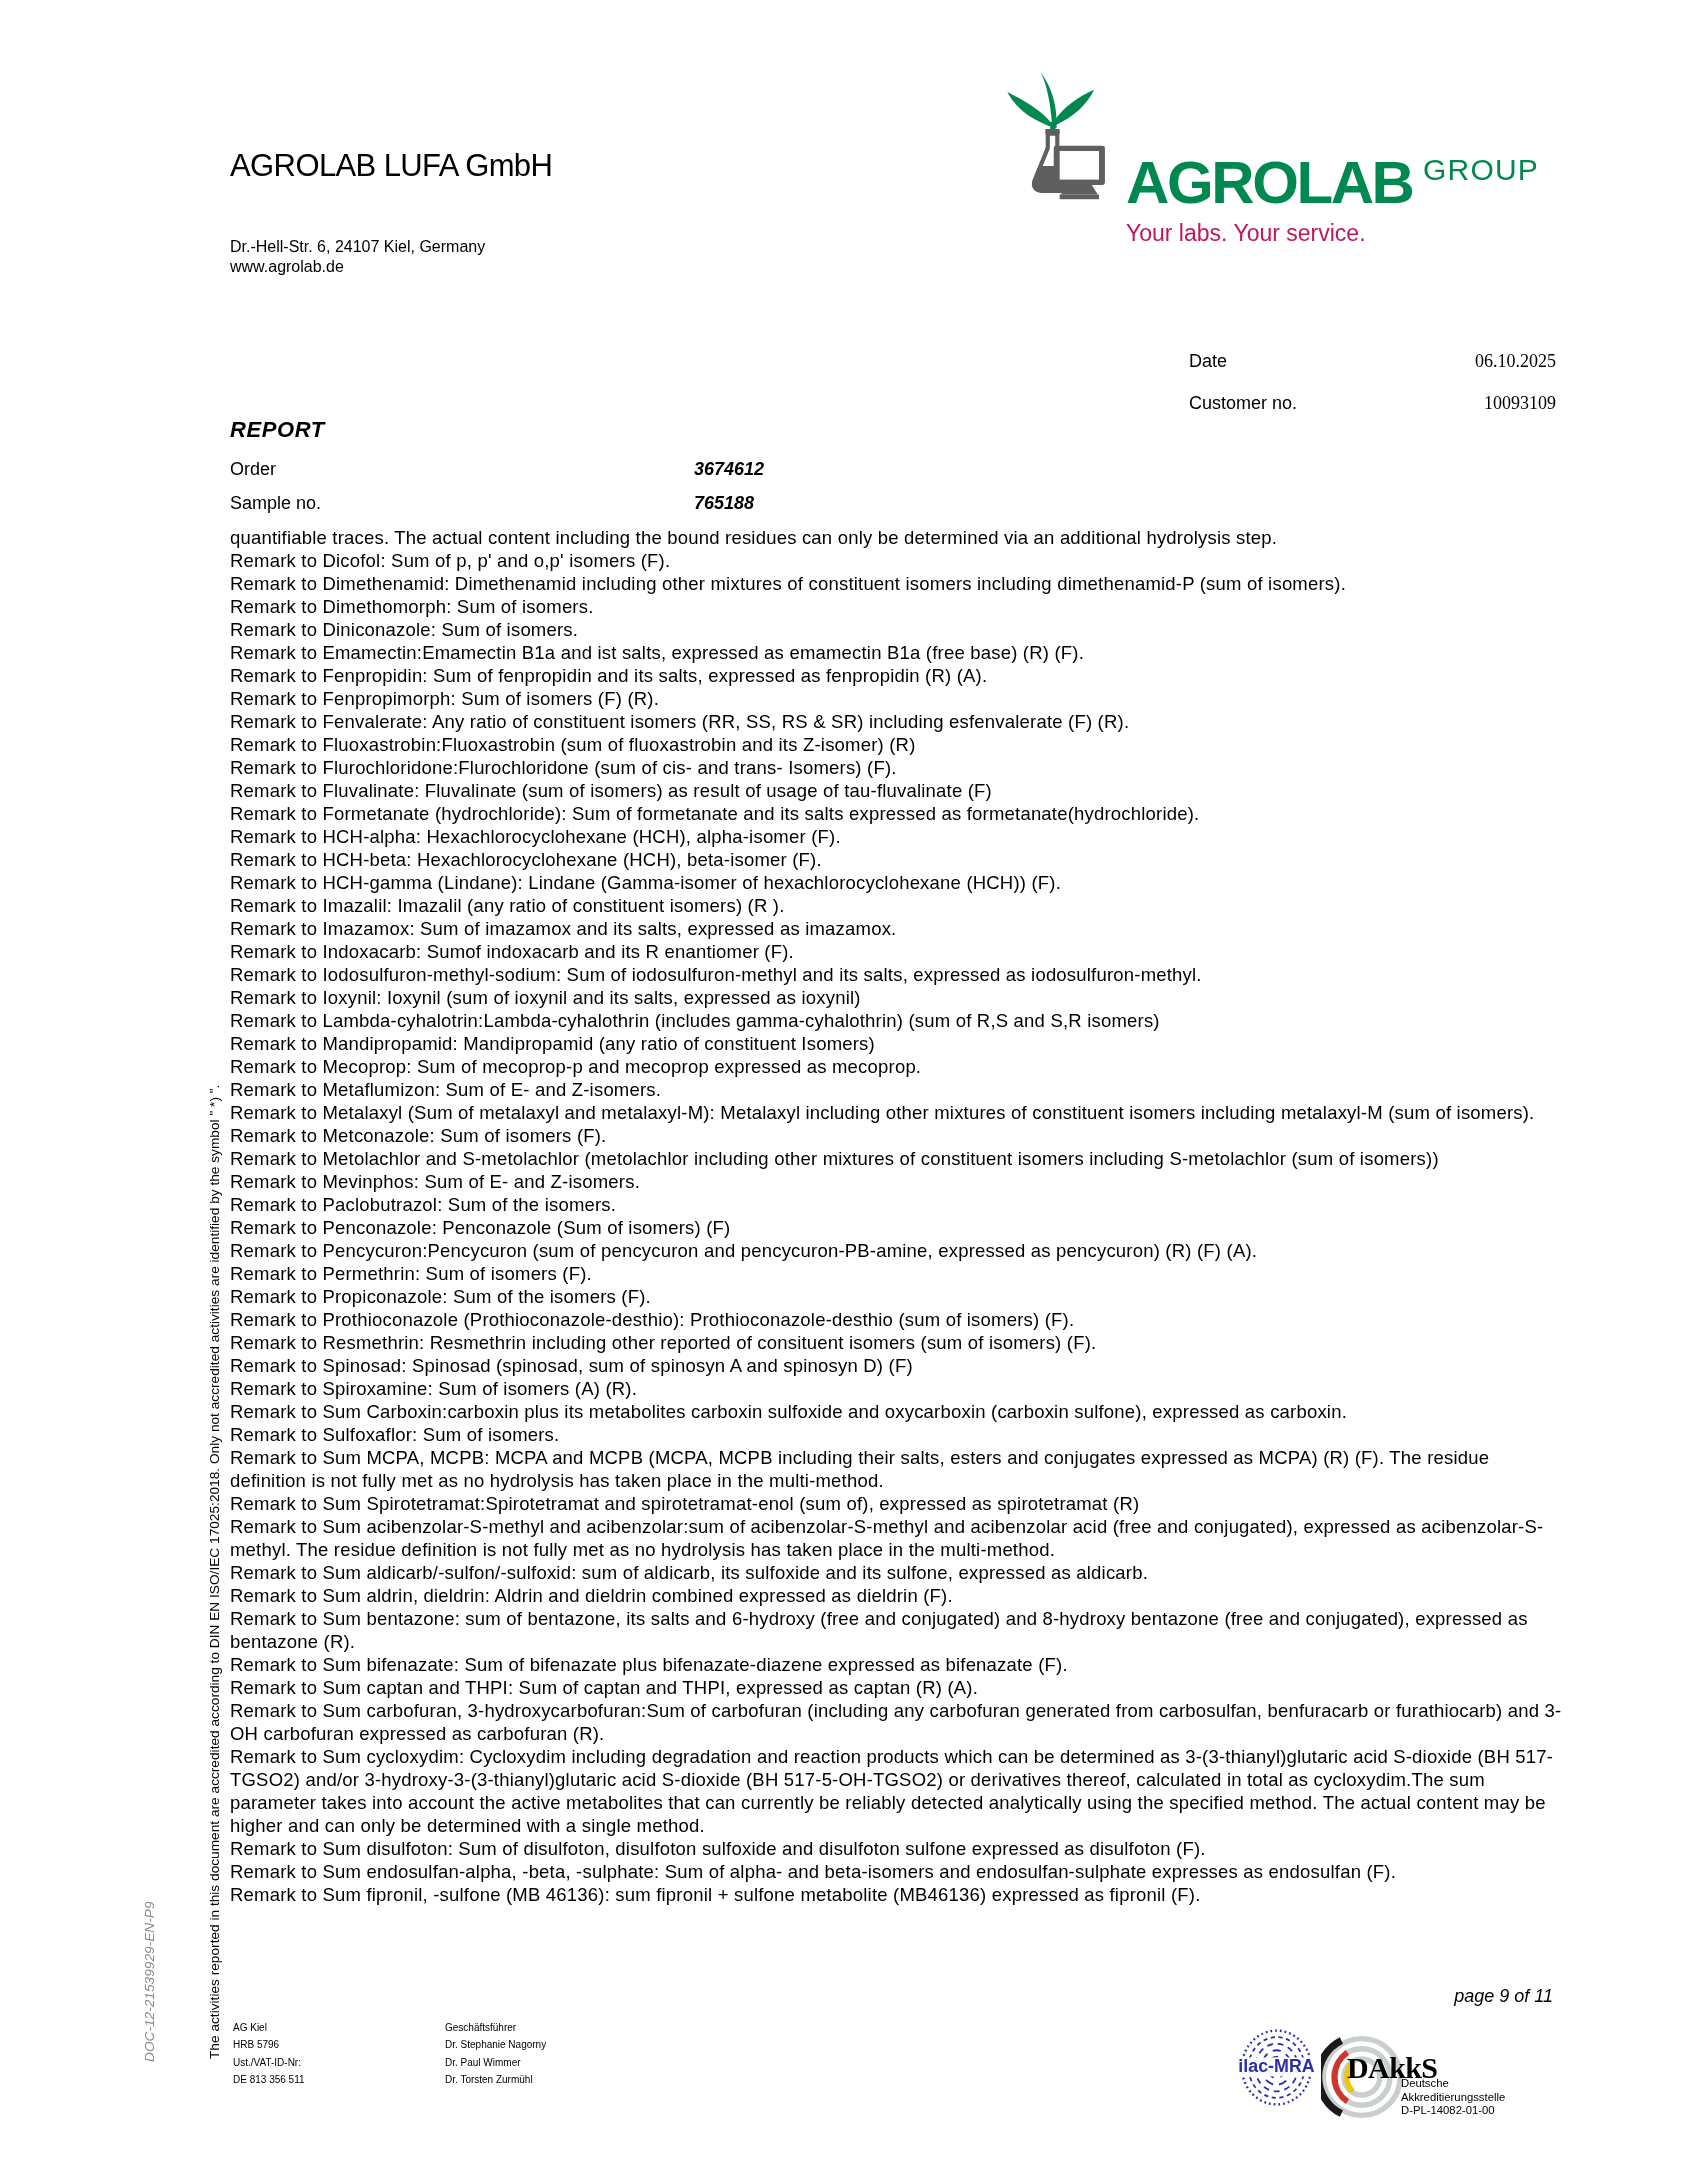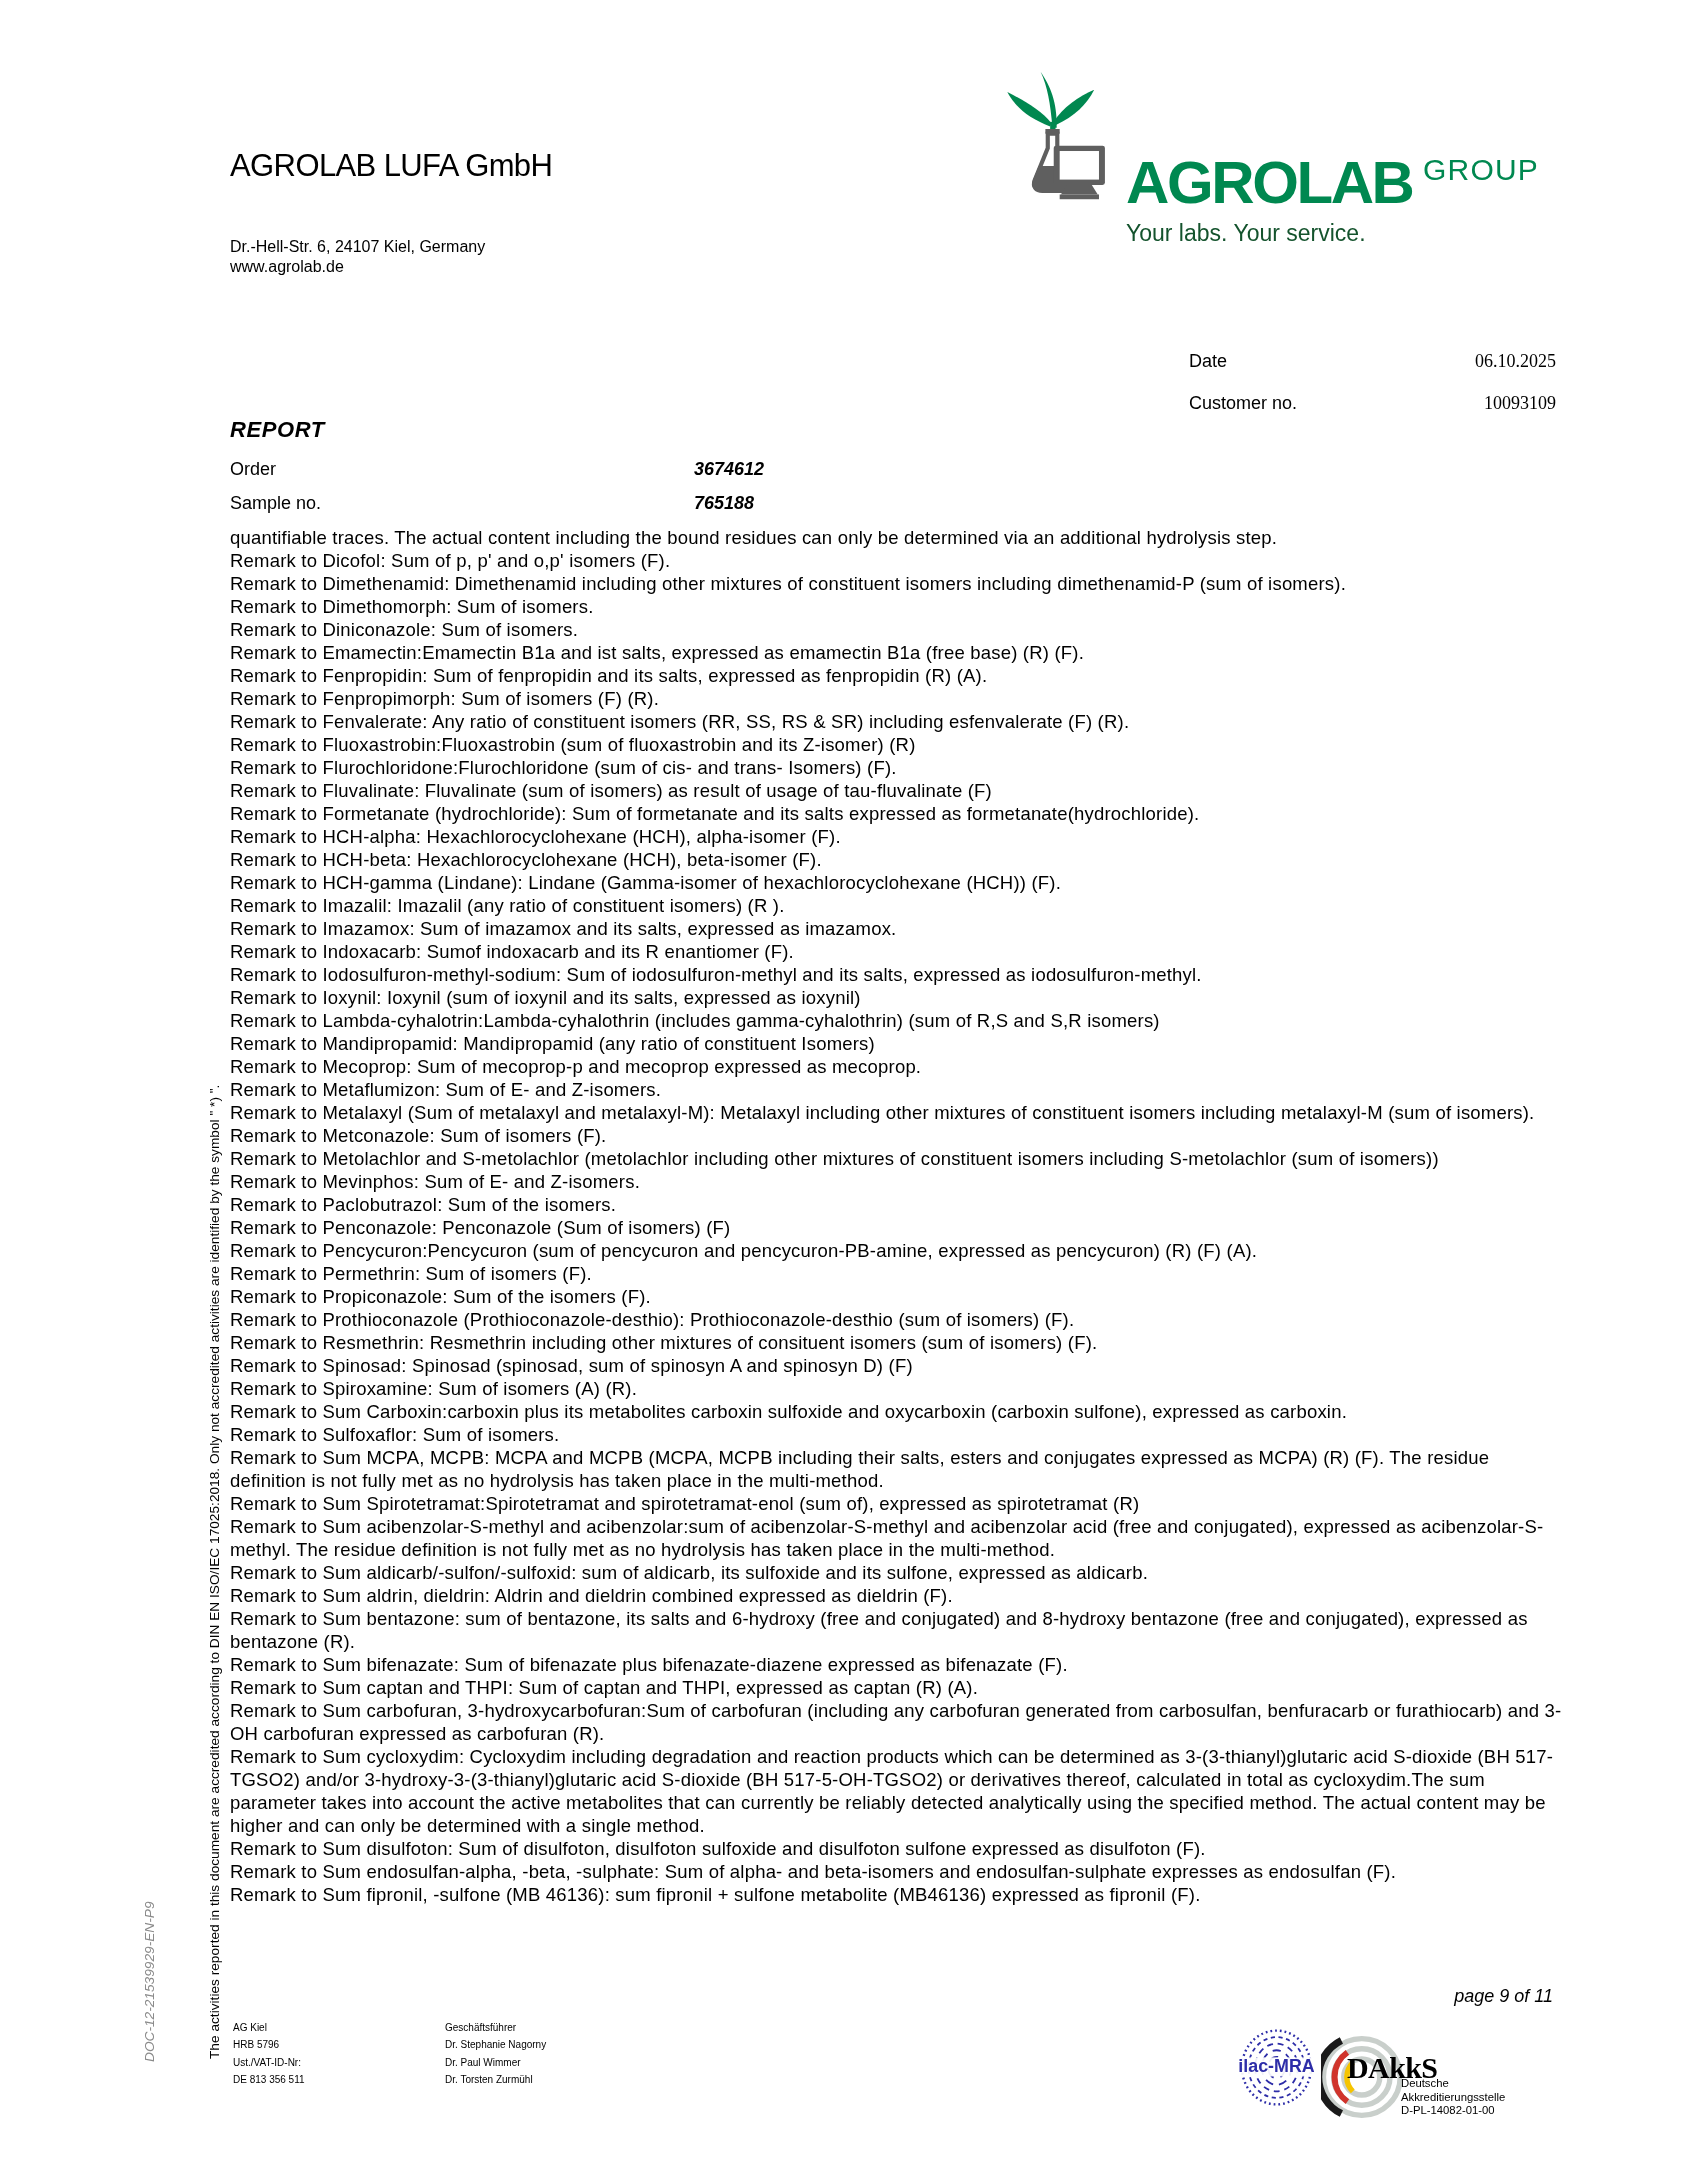--- a/index.html
+++ b/index.html
@@ -6,21 +6,21 @@
   html,body{margin:0;padding:0;background:#ffffff;}
   .page{position:relative;width:1703px;height:2161px;background:#fff;overflow:hidden;
         font-family:"Liberation Sans", sans-serif;color:#000;}
   .abs{position:absolute;}
 
   .company{left:230px;top:148px;font-size:31px;font-weight:normal;letter-spacing:-0.6px;}
   .addr{left:230px;top:237px;font-size:16px;line-height:20.3px;}
 
   .brand{left:1126px;top:153px;font-size:60px;font-weight:bold;letter-spacing:-2.4px;color:#008850;line-height:1;}
   .brand-suffix{left:1423px;top:155px;font-size:30px;font-weight:400;letter-spacing:1.2px;color:#008850;line-height:1;}
-  .tagline{left:1126px;top:220px;font-size:23px;color:#14532d;}
+  .tagline{left:1126px;top:220px;font-size:23px;color:#be185d;}
 
   .meta-label{font-size:18px;}
   .meta-value{font-size:18px;width:215px;text-align:right;font-family:Liberation Serif, serif;}
 
   .report-title{left:230px;top:417px;font-size:22px;font-weight:bold;font-style:italic;letter-spacing:0.6px;}
   .kv-label{font-size:18px;}
   .kv-value{font-size:18px;font-weight:bold;font-style:italic;}
 
   .body-text{left:230px;top:526px;width:1333px;font-size:18.5px;line-height:23px;letter-spacing:0.2px;}
   .body-text p{margin:0;}
@@ -114,21 +114,21 @@
       <p>Remark to Metalaxyl (Sum of metalaxyl and metalaxyl-M): Metalaxyl including other mixtures of constituent isomers including metalaxyl-M (sum of isomers).</p>
       <p>Remark to Metconazole: Sum of isomers (F).</p>
       <p>Remark to Metolachlor and S-metolachlor (metolachlor including other mixtures of constituent isomers including S-metolachlor (sum of isomers))</p>
       <p>Remark to Mevinphos: Sum of E- and Z-isomers.</p>
       <p>Remark to Paclobutrazol: Sum of the isomers.</p>
       <p>Remark to Penconazole: Penconazole (Sum of isomers) (F)</p>
       <p>Remark to Pencycuron:Pencycuron (sum of pencycuron and pencycuron-PB-amine, expressed as pencycuron) (R) (F) (A).</p>
       <p>Remark to Permethrin: Sum of isomers (F).</p>
       <p>Remark to Propiconazole: Sum of the isomers (F).</p>
       <p>Remark to Prothioconazole (Prothioconazole-desthio): Prothioconazole-desthio (sum of isomers) (F).</p>
-      <p>Remark to Resmethrin: Resmethrin including other mixtures of consituent isomers (sum of isomers) (F).</p>
+      <p>Remark to Resmethrin: Resmethrin including other reported of consituent isomers (sum of isomers) (F).</p>
       <p>Remark to Spinosad: Spinosad (spinosad, sum of spinosyn A and spinosyn D) (F)</p>
       <p>Remark to Spiroxamine: Sum of isomers (A) (R).</p>
       <p>Remark to Sum Carboxin:carboxin plus its metabolites carboxin sulfoxide and oxycarboxin (carboxin sulfone), expressed as carboxin.</p>
       <p>Remark to Sulfoxaflor: Sum of isomers.</p>
       <p>Remark to Sum MCPA, MCPB: MCPA and MCPB (MCPA, MCPB including their salts, esters and conjugates expressed as MCPA) (R) (F). The residue definition is not fully met as no hydrolysis has taken place in the multi-method.</p>
       <p>Remark to Sum Spirotetramat:Spirotetramat and spirotetramat-enol (sum of), expressed as spirotetramat (R)</p>
       <p>Remark to Sum acibenzolar-S-methyl and acibenzolar:sum of acibenzolar-S-methyl and acibenzolar acid (free and conjugated), expressed as acibenzolar-S-methyl. The residue definition is not fully met as no hydrolysis has taken place in the multi-method.</p>
       <p>Remark to Sum aldicarb/-sulfon/-sulfoxid: sum of aldicarb, its sulfoxide and its sulfone, expressed as aldicarb.</p>
       <p>Remark to Sum aldrin, dieldrin: Aldrin and dieldrin combined expressed as dieldrin (F).</p>
       <p>Remark to Sum bentazone: sum of bentazone, its salts and 6-hydroxy (free and conjugated) and 8-hydroxy bentazone (free and conjugated), expressed as bentazone (R).</p>

